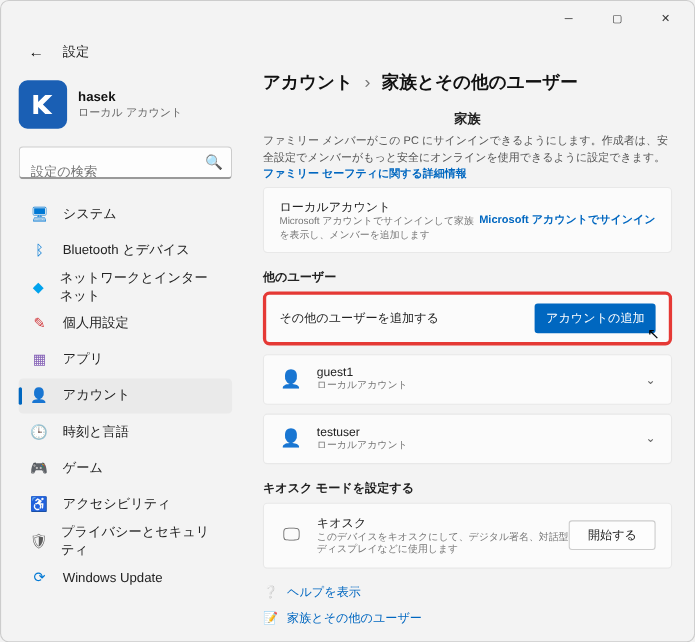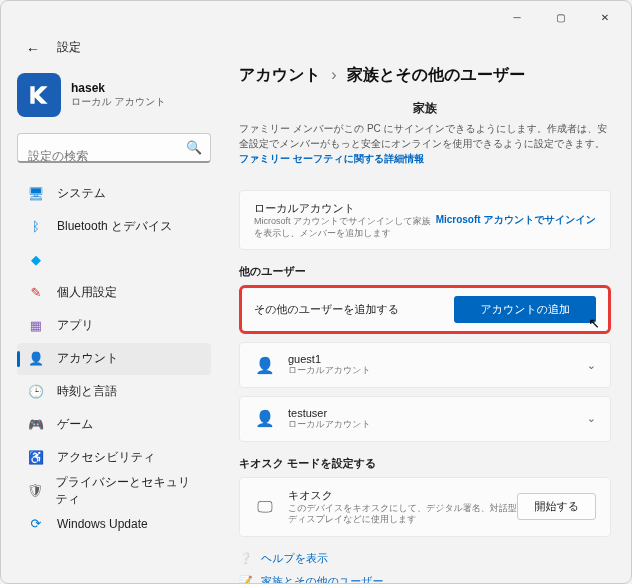--- a/index.html
+++ b/index.html
@@ -30,33 +30,33 @@
 .nav-item { display: flex; align-items: center; height: 32px; padding: 0 10px; border-radius: 4px; font-size: 12px; color: #222; position: relative; }
 .nav-item.selected { background: #eaeaea; }
 .nav-item.selected::before { content: ""; position: absolute; left: 0; top: 8px; bottom: 8px; width: 3px; background: #0067c0; border-radius: 2px; }
 .nav-item .icon { width: 18px; height: 18px; margin-right: 12px; display: flex; align-items: center; justify-content: center; font-size: 13px; }
 
 .content { flex: 1; padding: 4px 20px 0 16px; overflow-y: auto; }
 .breadcrumb { font-size: 16px; font-weight: 600; color: #111; margin-bottom: 14px; }
 .breadcrumb .sep { color: #777; font-weight: normal; margin: 0 6px; }
 
 .section-label { font-size: 12px; font-weight: 600; color: #222; margin-bottom: 4px; text-align: center; }
-.section-desc { font-size: 10px; color: #555; line-height: 1.5; margin-bottom: 24px; }
+.section-desc { font-size: 10px; color: #555; line-height: 1.5; margin-bottom: 4px; }
 .section-desc a { color: #0067c0; text-decoration: none; font-weight: 600; }
 
 .card { background: #fbfbfb; border: 1px solid #e8e8e8; border-radius: 4px; padding: 10px 14px; margin-bottom: 8px; display: flex; align-items: center; }
 .card-icon { width: 22px; display: flex; justify-content: center; color: #666; margin-right: 12px; }
 .card-body { flex: 1; }
 .card-title { font-size: 11px; color: #222; }
 .card-sub { font-size: 9px; color: #777; line-height: 1.3; }
 .card-action { font-size: 10px; color: #0067c0; font-weight: bold; }
 .card-chevron { color: #666; font-size: 11px; }
 
 .highlight { border: 3px solid #e53935; border-radius: 6px; padding: 8px 12px; }
-.btn-primary { background: #0067c0; color: #fff; border: none; border-radius: 3px; padding: 6px 26px; font-size: 11px; cursor: pointer; position: relative; }
+.btn-primary { background: #0067c0; color: #fff; border: none; border-radius: 3px; padding: 6px 10px; font-size: 11px; cursor: pointer; position: relative; }
 .cursor { position: absolute; right: -4px; bottom: -8px; font-size: 14px; color: #000; }
 
 .subsection { margin-top: 14px; margin-bottom: 6px; font-size: 11px; font-weight: 600; color: #222; }
 .btn-outline { background: #fdfdfd; border: 1px solid #ccc; border-radius: 3px; padding: 5px 16px; font-size: 11px; color: #222; }
 
 .footer-links { margin-top: 14px; }
 .footer-link { display: flex; align-items: center; font-size: 11px; color: #0067c0; margin-bottom: 8px; }
 .footer-link .icon { margin-right: 8px; width: 14px; }
 
 .i-system { color: #0078d4; } .i-bt { color: #0078d4; } .i-net { color: #00a2ed; }
@@ -99,20 +99,21 @@
         <div class="nav-item">
           <span class="icon i-system">🖥</span>
           <span>システム</span>
         </div>
         <div class="nav-item">
           <span class="icon i-bt">ᛒ</span>
           <span>Bluetooth とデバイス</span>
         </div>
         <div class="nav-item">
           <span class="icon i-net">◆</span>
+          <span>ネットワークとインターネット</span>
         </div>
         <div class="nav-item">
           <span class="icon i-pers">✎</span>
           <span>個人用設定</span>
         </div>
         <div class="nav-item">
           <span class="icon i-apps">▦</span>
           <span>アプリ</span>
         </div>
         <div class="nav-item selected">

